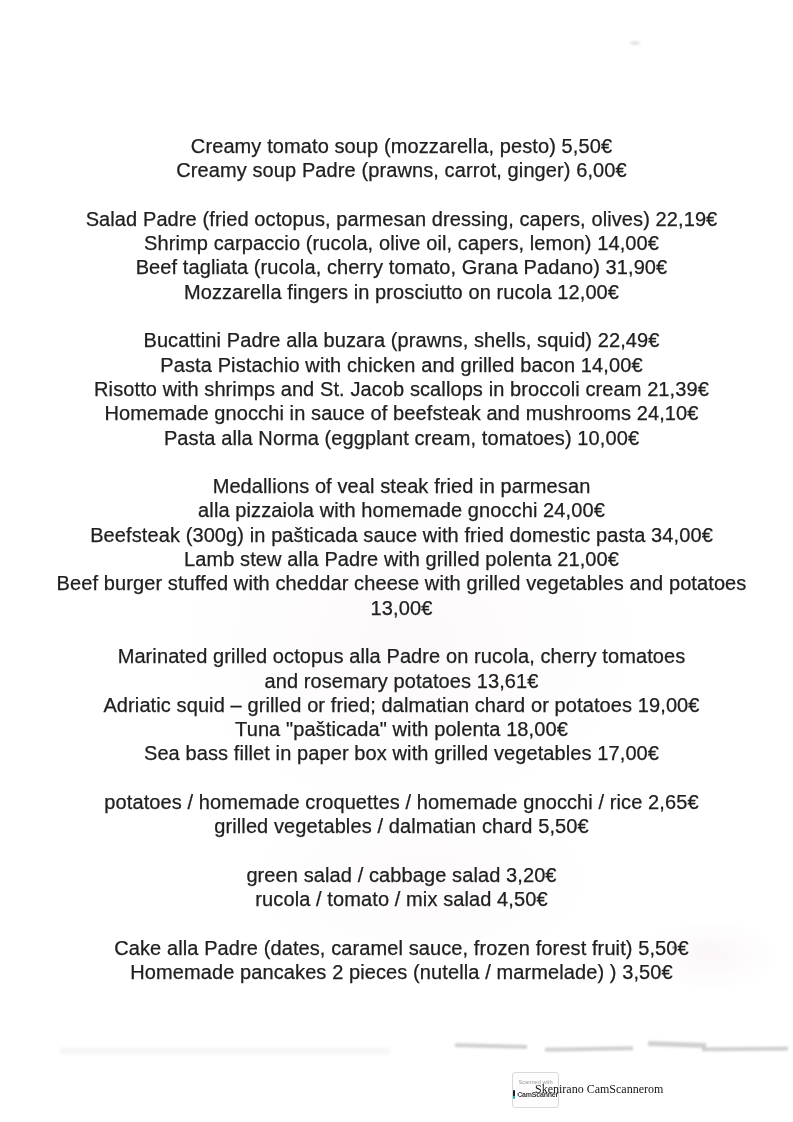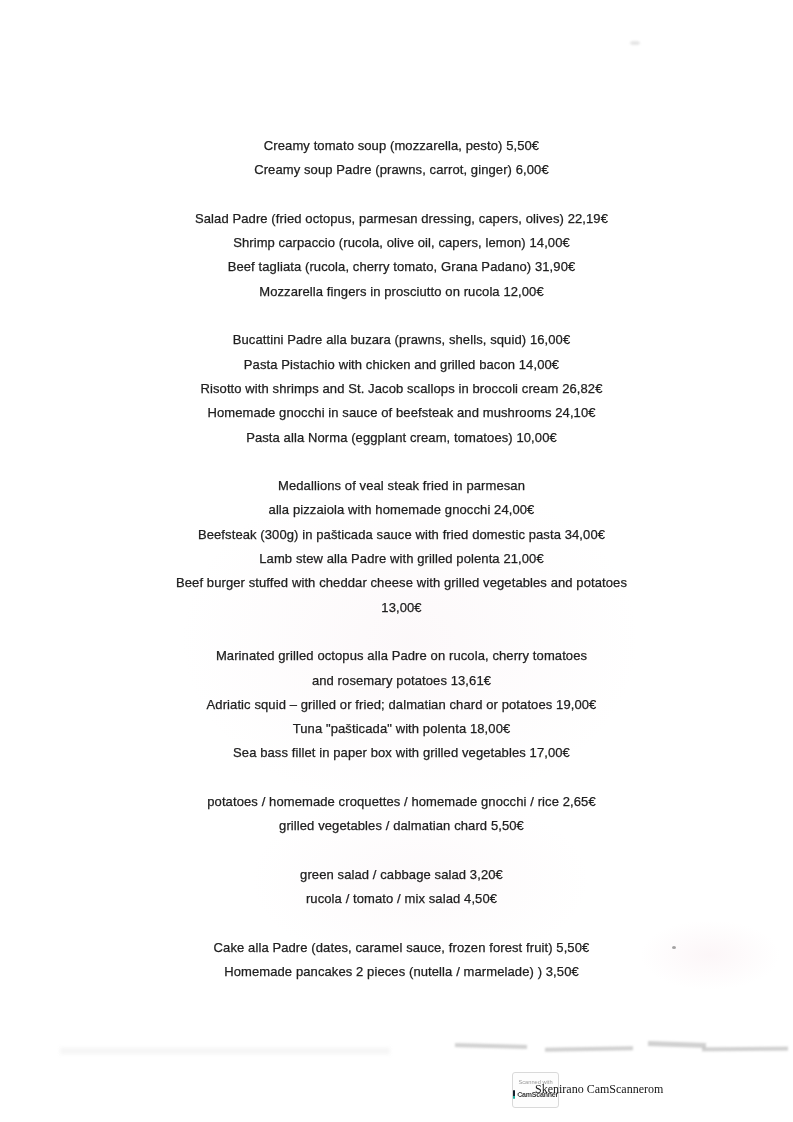--- a/index.html
+++ b/index.html
@@ -11,21 +11,21 @@
     font-family: "Liberation Sans", sans-serif;
     color: #202020;
   }
   .page { position: absolute; inset: 0; background: #ffffff; }
 
   
   .menu {
     position: absolute;
     top: 134px; left: 10px; right: 0;
     text-align: center;
-    font-size: 13px;
+    font-size: 20px;
     line-height: 24.3px;
     -webkit-text-stroke: 0.25px currentColor;
     letter-spacing: 0.1px;
   }
   .menu-section { margin: 0 0 24.3px 0; }
   .menu-section:last-child { margin-bottom: 0; text-align: center; }
   .menu-line { white-space: nowrap; }
   .it { }
 
   
@@ -108,23 +108,23 @@
         <div class="menu-line"><span>Creamy tomato soup (mozzarella, pesto) 5,50€</span></div>
         <div class="menu-line"><span>Creamy soup </span><span class="it">Padre</span><span> (prawns, carrot, ginger) 6,00€</span></div>
       </div>
       <div class="menu-section">
         <div class="menu-line"><span>Salad </span><span class="it">Padre</span><span> (fried octopus, parmesan dressing, capers, olives) 22,19€</span></div>
         <div class="menu-line"><span>Shrimp carpaccio (rucola, olive oil, capers, lemon) 14,00€</span></div>
         <div class="menu-line"><span>Beef tagliata (rucola, cherry tomato, Grana Padano) 31,90€</span></div>
         <div class="menu-line"><span>Mozzarella fingers in prosciutto on rucola 12,00€</span></div>
       </div>
       <div class="menu-section">
-        <div class="menu-line"><span>Bucattini </span><span class="it">Padre</span><span> alla buzara (prawns, shells, squid) 16,00€</span></div>
+        <div class="menu-line"><span>Bucattini </span><span class="it">Padre</span><span> alla buzara (prawns, shells, squid) 22,49€</span></div>
         <div class="menu-line"><span>Pasta Pistachio with chicken and grilled bacon 14,00€</span></div>
-        <div class="menu-line"><span>Risotto with shrimps and St. Jacob scallops in broccoli cream 26,82€</span></div>
+        <div class="menu-line"><span>Risotto with shrimps and St. Jacob scallops in broccoli cream 21,39€</span></div>
         <div class="menu-line"><span>Homemade gnocchi in sauce of beefsteak and mushrooms 24,10€</span></div>
         <div class="menu-line"><span>Pasta alla Norma (eggplant cream, tomatoes) 10,00€</span></div>
       </div>
       <div class="menu-section">
         <div class="menu-line"><span>Medallions of veal steak fried in parmesan</span></div>
         <div class="menu-line"><span>alla pizzaiola with homemade gnocchi 24,00€</span></div>
         <div class="menu-line"><span>Beefsteak (300g) in pašticada sauce with fried domestic pasta 34,00€</span></div>
         <div class="menu-line"><span>Lamb stew alla </span><span class="it">Padre</span><span> with grilled polenta 21,00€</span></div>
         <div class="menu-line"><span>Beef burger stuffed with cheddar cheese with grilled vegetables and potatoes</span></div>
         <div class="menu-line"><span>13,00€</span></div>

